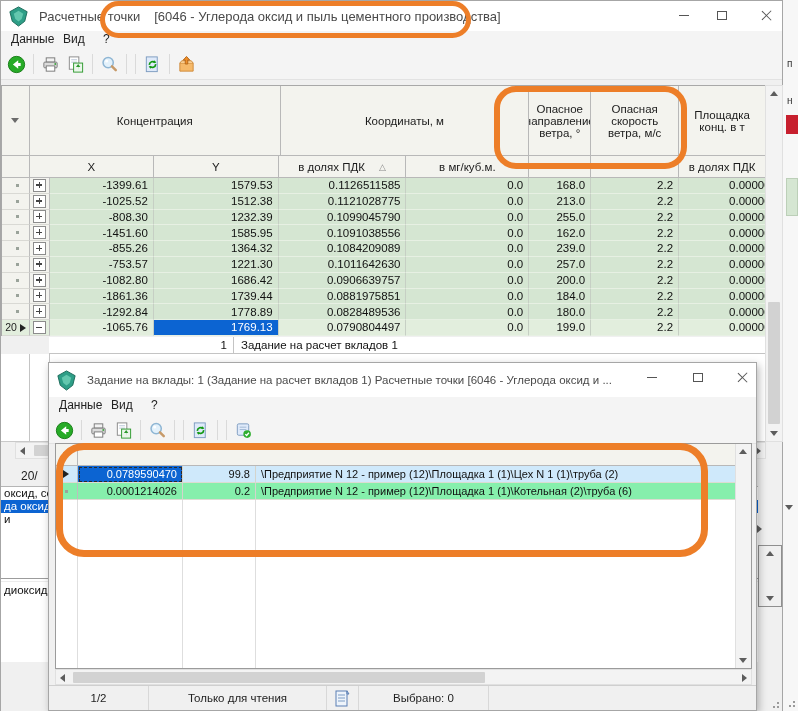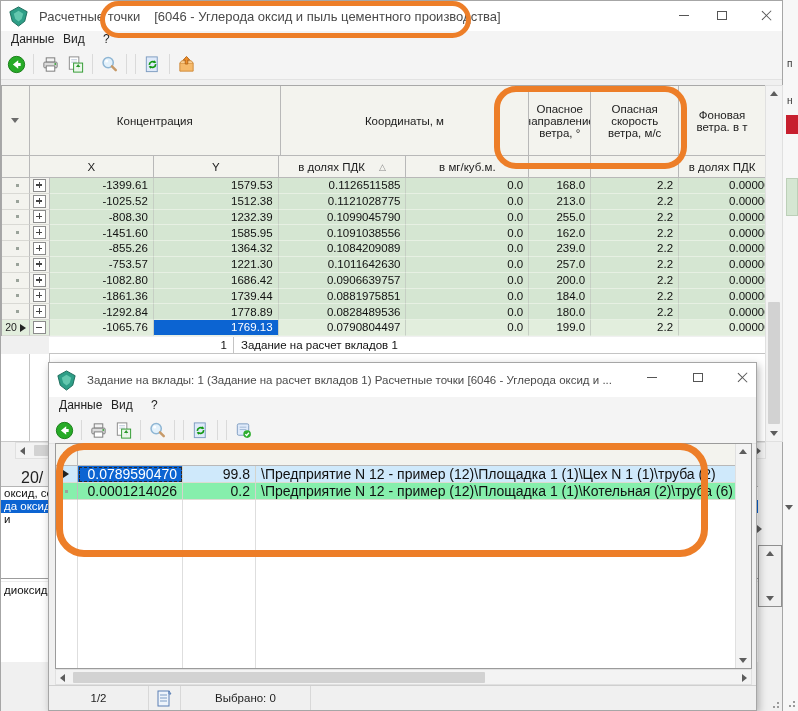--- a/index.html
+++ b/index.html
@@ -70,36 +70,36 @@
   #table-underrun .vline{position:absolute;top:0;bottom:0;width:1px;background:#c4c4c4}
   
   .sb-track{position:absolute;background:#f3f3f3;box-sizing:border-box;border:1px solid #e0e0e0}
   .sb-thumb{position:absolute;background:#d2d2d2;border-radius:1px}
   .sb-btn{position:absolute;display:flex;align-items:center;justify-content:center}
   .a-up{width:0;height:0;border-left:4px solid transparent;border-right:4px solid transparent;border-bottom:5px solid #5d5d5d}
   .a-down{width:0;height:0;border-left:4px solid transparent;border-right:4px solid transparent;border-top:5px solid #5d5d5d}
   .a-left{width:0;height:0;border-top:4px solid transparent;border-bottom:4px solid transparent;border-right:5px solid #5d5d5d}
   .a-right{width:0;height:0;border-top:4px solid transparent;border-bottom:4px solid transparent;border-left:5px solid #5d5d5d}
   
-  #mw-status-frag{position:absolute;left:20px;top:468px;font-size:16px;color:#222}
+  #mw-status-frag{position:absolute;left:20px;top:468px;font-size:12px;color:#222}
   #left-list{position:absolute;left:0;top:485px;width:757px;height:175px;background:#fff;border-top:1px solid #b5b5b5}
   .lp-item{height:13.2px;font-size:11.5px;line-height:13px;padding-left:3px;white-space:nowrap}
   .lp-item.sel{background:#0c64d2;color:#fff}
   .lp-sep{position:absolute;left:0;right:0;top:91px;height:2px;border-top:1px solid #9c9c9c;border-bottom:1px solid #ececec}
   .lp-lower{position:absolute;left:3px;top:97px;font-size:11.5px;white-space:nowrap}
   
   #sub-table{position:absolute;left:6px;top:80px;width:697px;height:226px;background:#fff;border:1px solid #9b9b9b;box-sizing:border-box}
   .st-row{display:flex}
   .st-h .hcell{background:#f3f3ee}
   .st-group .hcell{height:22px}
   .st-head .hcell{height:24px}
   .w-sel{width:22px}.w-pdk{width:105px}.w-pct{width:73px}.w-addr{flex:1}
   .w-vklad{width:178px}
   .srow{display:flex;height:17px;box-sizing:border-box}
-  .srow .cell{border-bottom:1px solid #dcdcd2;border-right:1px solid #d4d4cc;font-size:14px;line-height:16px}
+  .srow .cell{border-bottom:1px solid #dcdcd2;border-right:1px solid #d4d4cc;font-size:11px;line-height:16px}
   .srow .w-sel{background:#f3f3ee;border-right:1px solid #bdbdbd;justify-content:center}
   .srow.sel-row .cell{background:#cfe9fb}
   .srow.alt-row .cell{background:#86efac}
   .srow .focuscell{background:#0c64d2 !important;color:#fff;outline:1.5px dashed #2b2b2b;outline-offset:-2px}
   .addr{padding-left:5px;white-space:nowrap}
   #st-empty{position:relative;flex:1}
   #st-empty .vline{position:absolute;top:0;bottom:0;width:1px;background:#dedede}
   #st-body-wrap{display:flex;flex-direction:column;position:absolute;left:0;top:0;right:15px;bottom:0}
   #st-vscroll{position:absolute;right:0;top:0;width:15px;bottom:0;background:#f3f3f3;border-left:1px solid #e0e0e0}
   
@@ -227,21 +227,21 @@
 
     <div id="main-table">
       <div class="hgroup">
         <div class="hcell g0">
             <span class="dd-arrow"></span>
           </div>
         <div class="hcell g2">Концентрация</div>
         <div class="hcell g1">Координаты, м</div>
         <div class="hcell g3">Опасное направление ветра, °</div>
         <div class="hcell g4">Опасная скорость ветра, м/с</div>
-        <div class="hcell g5">Фоновая ветра. в т</div>
+        <div class="hcell g5">Площадка конц. в т</div>
       </div>
       <div class="hsub">
         <div class="hcell s0"></div>
         <div class="hcell sx">X</div>
         <div class="hcell sy">Y</div>
         <div class="hcell sp">
             <span>в долях ПДК</span>
             <span class="sort-glyph">△</span>
           </div>
         <div class="hcell sm">в мг/куб.м.</div>
@@ -592,20 +592,21 @@
           <span class="a-left"></span>
         </div>
       <div class="sb-thumb" style="left:17px;top:2px;width:412px;height:11px"></div>
       <div class="sb-btn" style="right:4px;top:4px">
           <span class="a-right"></span>
         </div>
     </div>
 
     <div id="sub-status">
       <div class="stat-cell" style="width:100px">1/2</div>
+      <div class="stat-cell" style="width:178px">Только для чтения</div>
       <div class="stat-cell icon-cell" style="width:32px">
         <svg viewBox="0 0 15 17">
             <rect x="1" y="1" width="11" height="15" fill="#eef4fb" stroke="#5b7fb4"></rect>
             <path d="M12 1 l2 3 h-2z" fill="#c9d9ee" stroke="#5b7fb4"></path>
             <line x1="3" y1="5" x2="10" y2="5" stroke="#7d9cc4"></line>
             <line x1="3" y1="8" x2="10" y2="8" stroke="#7d9cc4"></line>
             <line x1="3" y1="11" x2="10" y2="11" stroke="#7d9cc4"></line>
           </svg>
       </div>
       <div class="stat-cell" style="width:130px">Выбрано: 0</div>

